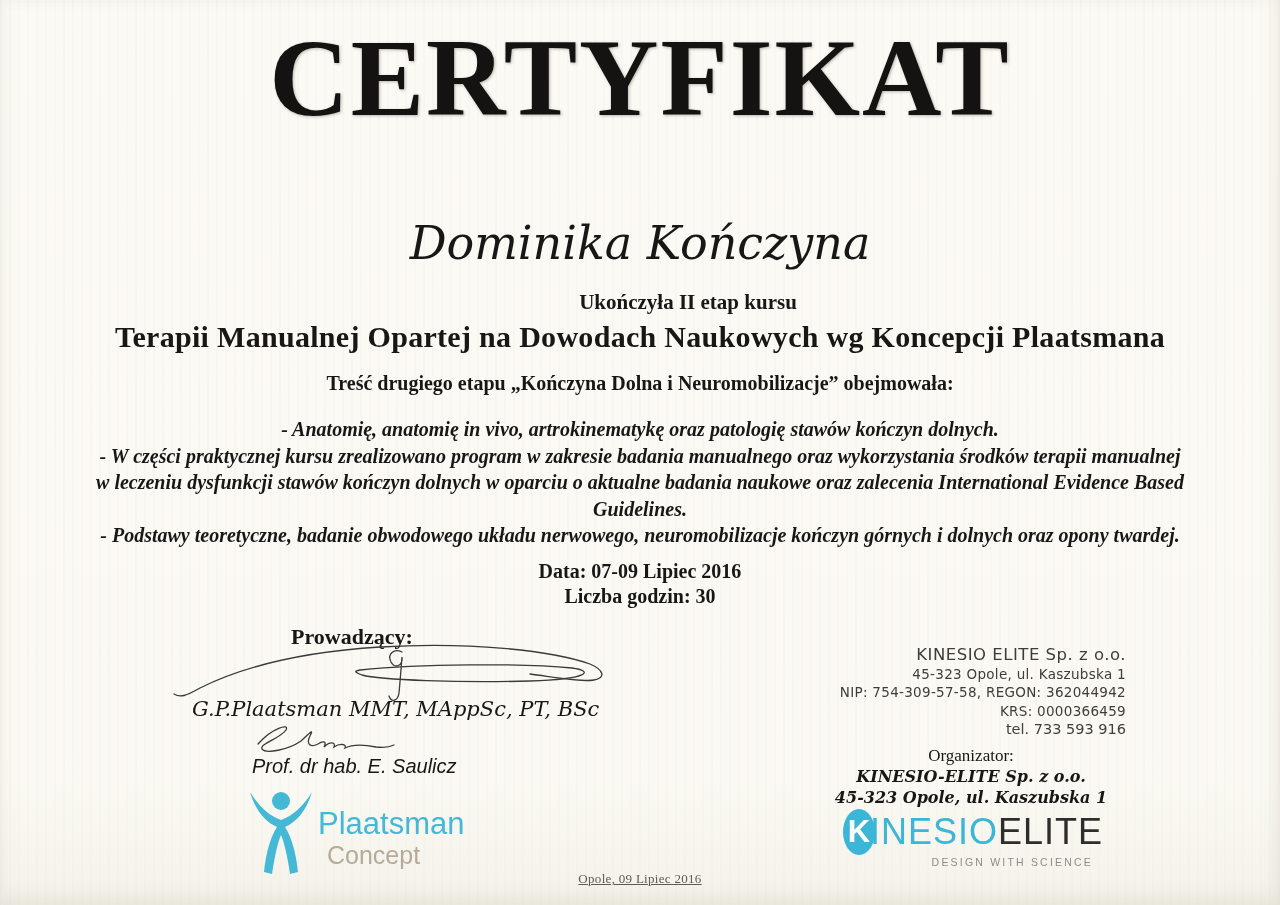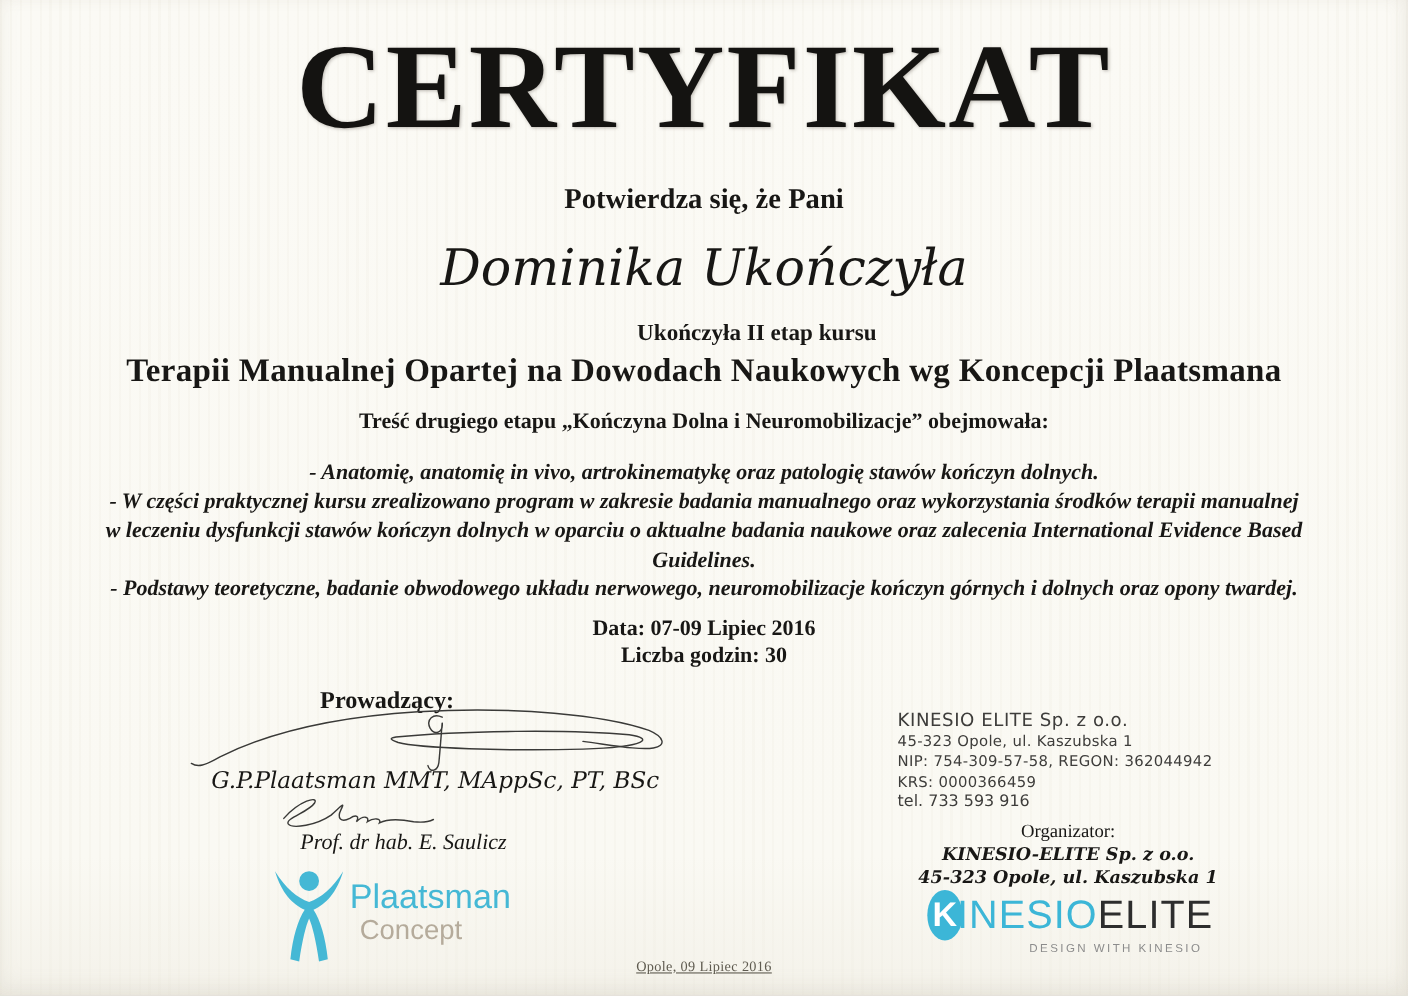--- a/index.html
+++ b/index.html
@@ -30,29 +30,29 @@
   .course{top:320px;font-size:30px;font-weight:bold;letter-spacing:0.3px;}
   .stage{top:372px;font-size:20px;font-weight:bold;}
   .bullets{top:416px;font-size:20px;font-weight:bold;line-height:26.5px;font-style:italic;}
   .dateline{top:560px;font-size:20px;font-weight:bold;}
   .hoursline{top:585px;font-size:20px;font-weight:bold;}
 
   .prowadzacy{left:291px;top:624px;font-size:22px;font-weight:bold;}
   .sig1{left:170px;top:640px;}
   .sig2{left:246px;top:720px;}
   .instructor1{left:192px;top:697px;font-size:21px;font-style:italic;font-family:"DejaVu Serif", serif;}
-  .instructor2{left:252px;top:755px;font-size:20px;font-style:italic;font-family:Liberation Serif, serif;margin-left:21px;}
+  .instructor2{left:252px;top:755px;font-size:20px;font-style:italic;font-family:Liberation Sans, sans-serif;}
   svg.sig path{fill:none;stroke:#3a3a38;stroke-width:1.3;stroke-linecap:round;}
 
-  .plaatsman-logo{left:246px;top:790px;display:flex;align-items:flex-start;}
+  .plaatsman-logo{left:246px;top:790px;display:flex;align-items:center;}
   .plaatsman-text{margin-left:4px;margin-top:10px;font-family:"Liberation Sans", sans-serif;line-height:30px;}
   .plaatsman-line1{color:#45b8d5;font-size:31px;}
   .plaatsman-line2{color:#b5ab9b;font-size:25px;margin-left:9px;margin-top:1px;}
 
-  .stamp{left:816px;top:646px;width:310px;text-align:left;
+  .stamp{left:816px;top:646px;width:310px;text-align:right;
     font-family:"DejaVu Sans", sans-serif;color:#3e3d3b;line-height:18.5px;}
   .stamp .l1{font-size:16.5px;letter-spacing:0.5px;}
   .stamp .l2,.stamp .l3,.stamp .l4{font-size:13.5px;letter-spacing:0.3px;}
   .stamp .l5{font-size:14.5px;}
 
   .orgblock{left:816px;top:745px;width:310px;text-align:center;line-height:21px;}
   .org-label{font-size:17px;}
   .org-co,.org-addr{font-size:16px;font-weight:bold;font-style:italic;font-family:"DejaVu Serif", serif;}
 
   .kinesio-logo{left:843px;top:809px;width:260px;font-family:"Liberation Sans", sans-serif;}
@@ -64,22 +64,21 @@
   .k-tagline{color:#8c8c8c;font-size:10.5px;letter-spacing:2.2px;text-align:right;padding-right:10px;margin-top:1px;}
 
   .footer{top:871px;font-size:13px;color:#5f5b50;letter-spacing:0.3px;text-decoration:underline;}
 </style>
 </head>
 <body>
 
 <div class="paper">
 
   <div class="abs center title">CERTYFIKAT</div>
-  <div class="abs center confirm">Potwierdza się, że Pani</div>
-  <div class="abs center recipient">Dominika Ukończyła</div>
+  <div class="abs center recipient">Dominika Kończyna</div>
   <div class="abs center completion">Ukończyła II etap kursu</div>
   <div class="abs center course">Terapii Manualnej Opartej na Dowodach Naukowych wg Koncepcji Plaatsmana</div>
   <div class="abs center stage">Treść drugiego etapu „Kończyna Dolna i Neuromobilizacje” obejmowała:</div>
 
   <div class="abs center bullets">
     <div>- Anatomię, anatomię in vivo, artrokinematykę oraz patologię stawów kończyn dolnych.</div>
     <div>- W części praktycznej kursu zrealizowano program w zakresie badania manualnego oraz wykorzystania środków terapii manualnej</div>
     <div>w leczeniu dysfunkcji stawów kończyn dolnych w oparciu o aktualne badania naukowe oraz zalecenia International Evidence Based</div>
     <div>Guidelines.</div>
     <div>- Podstawy teoretyczne, badanie obwodowego układu nerwowego, neuromobilizacje kończyn górnych i dolnych oraz opony twardej.</div>
@@ -132,18 +131,18 @@
     <div class="org-co">KINESIO-ELITE Sp. z o.o.</div>
     <div class="org-addr">45-323 Opole, ul. Kaszubska 1</div>
   </div>
 
   <div class="abs kinesio-logo">
     <div class="kinesio-row">
       <div class="k-circle">K</div>
       <span class="k-inesio">INESIO</span>
       <span class="k-elite">ELITE</span>
     </div>
-    <div class="k-tagline">DESIGN WITH KINESIO</div>
+    <div class="k-tagline">DESIGN WITH SCIENCE</div>
   </div>
 
   <div class="abs center footer">Opole, 09 Lipiec 2016</div>
 
 </div>
 
 </body></html>

